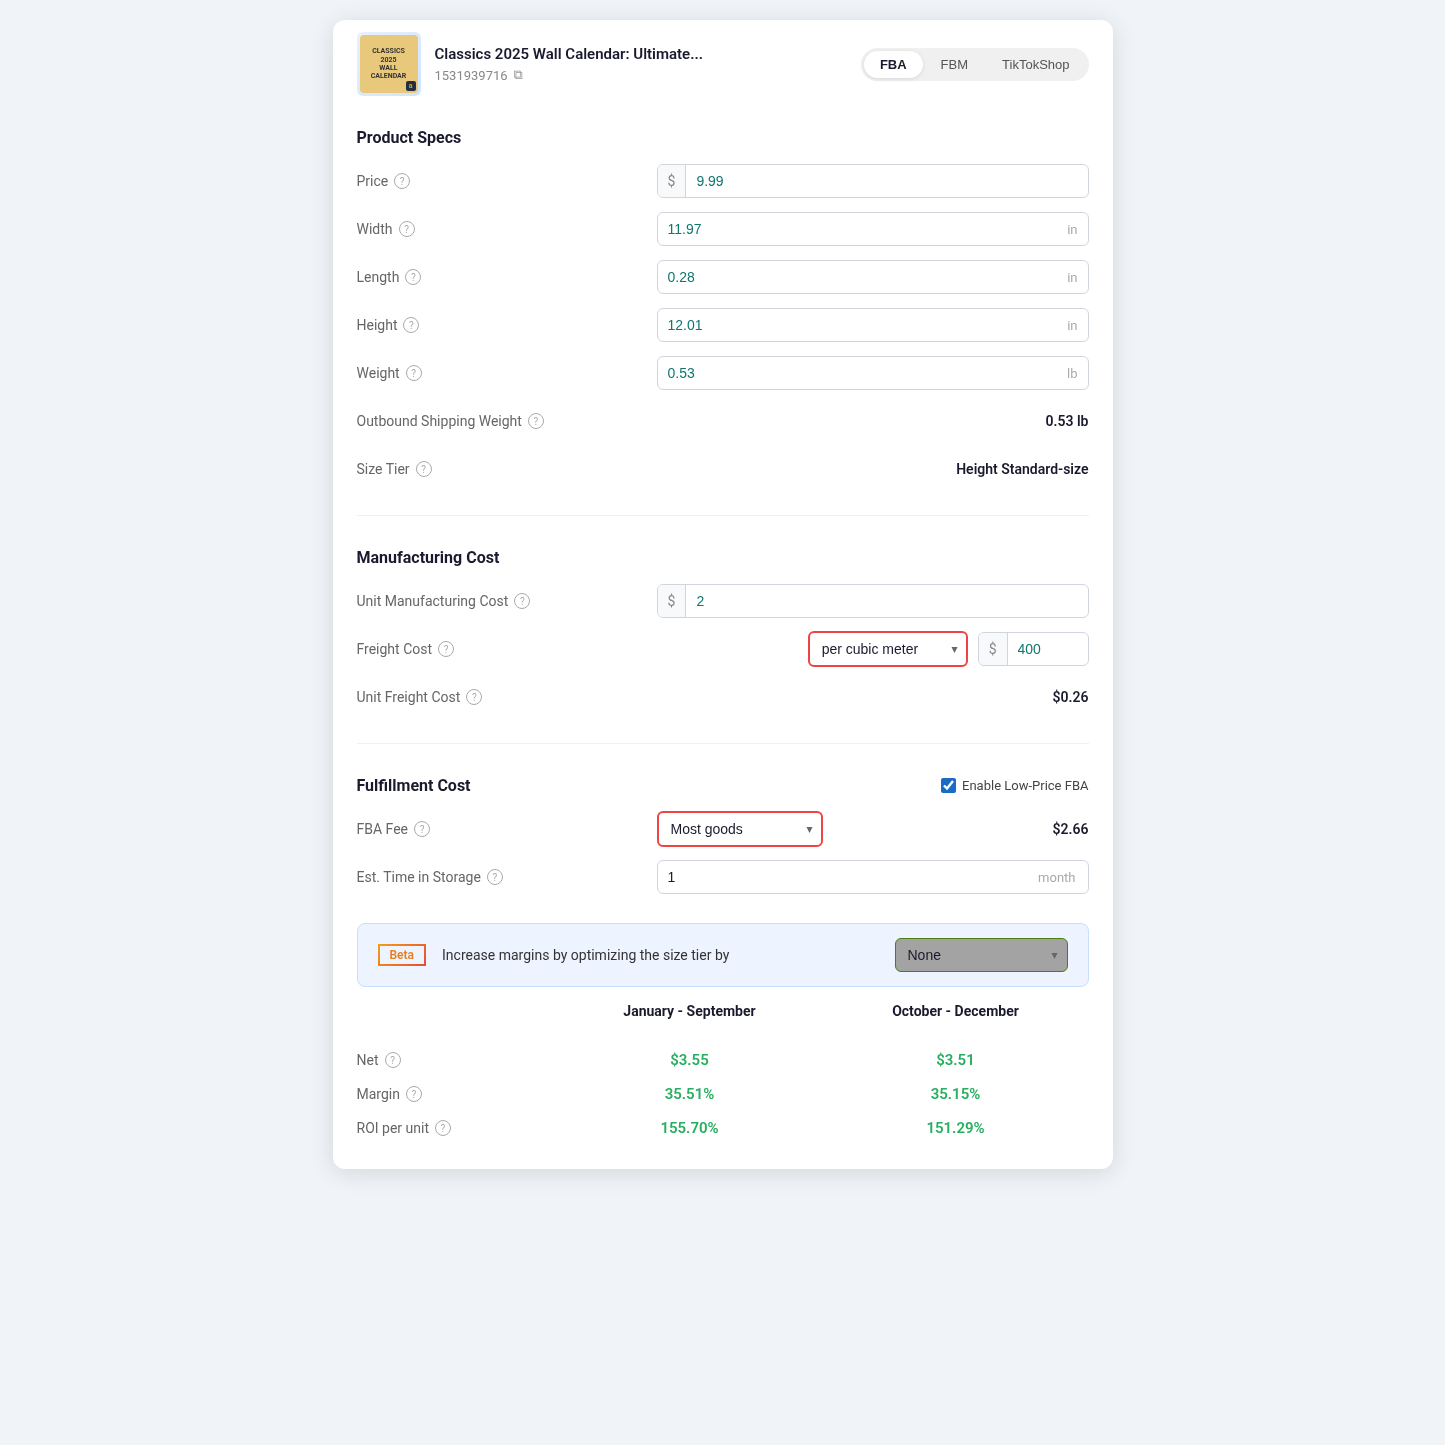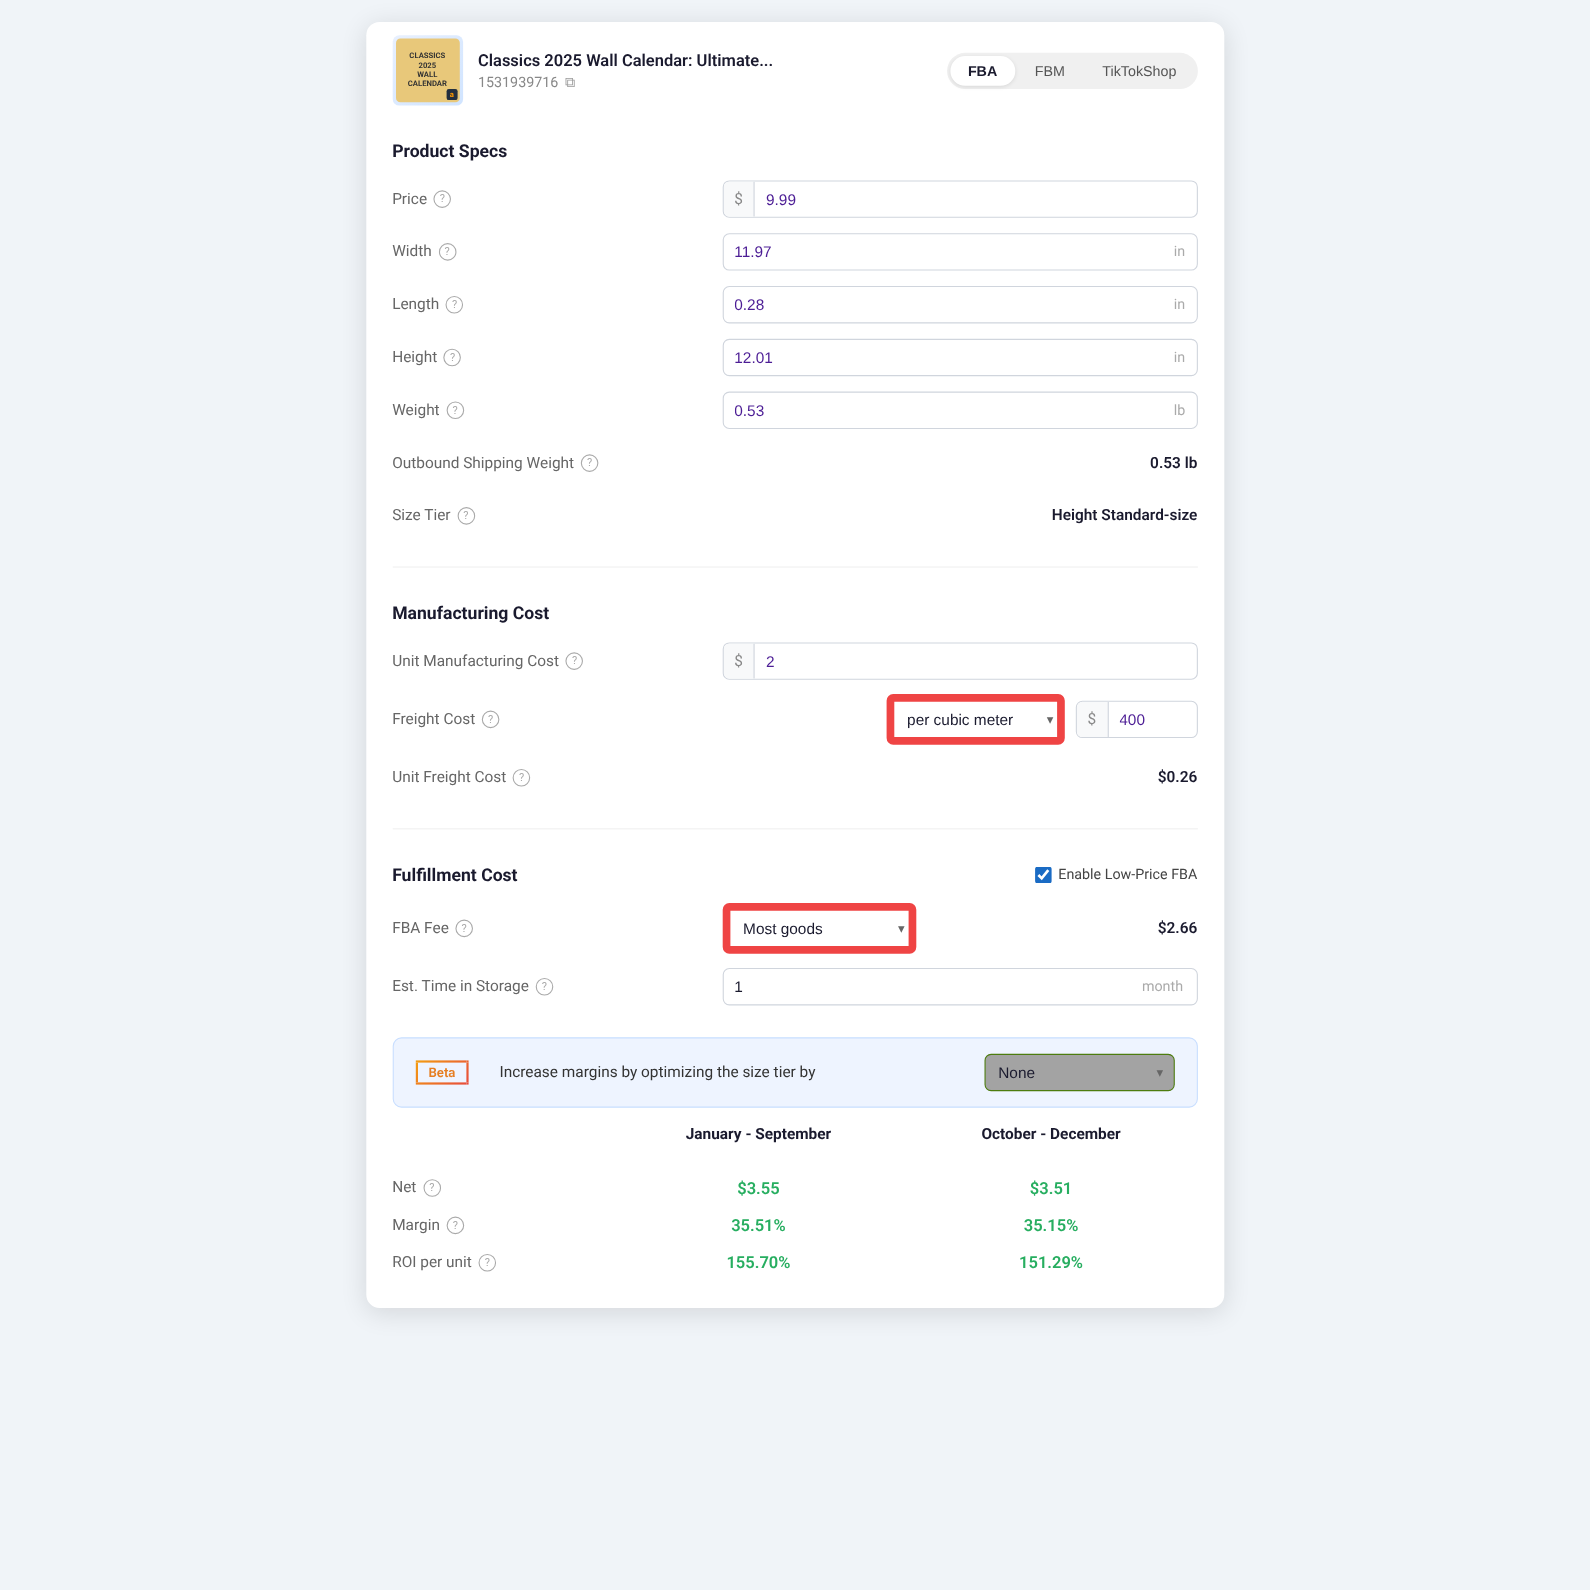--- a/index.html
+++ b/index.html
@@ -211,21 +211,21 @@
       color: #888;
       font-size: 14px;
       border-right: 1px solid #d0d5dd;
     }
     .input-field {
       flex: 1;
       border: none;
       outline: none;
       padding: 8px 10px;
       font-size: 14px;
-      color: #4c1d95;
+      color: #0f766e;
       background: transparent;
     }
     .input-suffix {
       padding: 8px 10px;
       color: #aaa;
       font-size: 13px;
       background: transparent;
     }
     .static-value {
       font-weight: 600;
@@ -238,21 +238,21 @@
       margin: 8px 0 16px;
     }
     .select-wrapper {
       position: relative;
       display: flex;
       align-items: center;
     }
     .field-select {
       appearance: none;
       -webkit-appearance: none;
-      border: 7px solid #ef4444;
+      border: 2px solid #ef4444;
       border-radius: 6px;
       padding: 8px 39px 8px 12px;
       font-size: 14px;
       color: #1a1a2e;
       background: #fff;
       cursor: pointer;
       outline: none;
       min-width: 160px;
     }
     .select-arrow {
@@ -319,21 +319,21 @@
       justify-content: space-between;
       gap: 10px;
     }
     .beta-bar {
       background: #eef4ff;
       border: 1px solid #c8deff;
       border-radius: 8px;
       padding: 14px 20px;
       display: flex;
       align-items: center;
-      gap: 28px;
+      gap: 16px;
       margin-bottom: 0;
     }
     .beta-badge {
       border: 2px solid;
       border-radius: 12px;
       padding: 2px 10px;
       font-size: 12px;
       font-weight: 600;
       flex-shrink: 0;
     }

